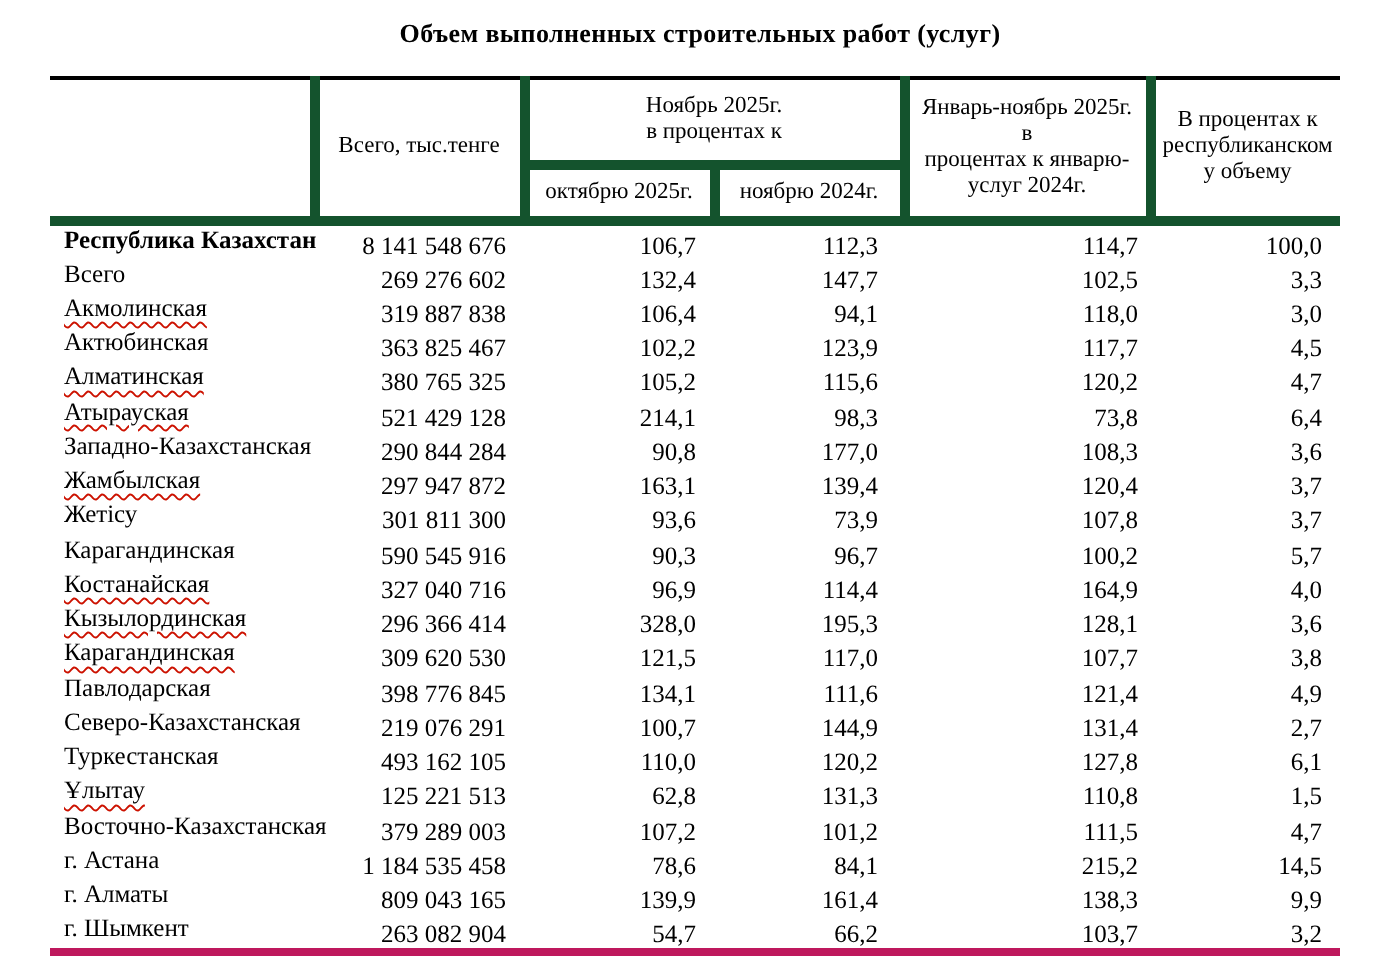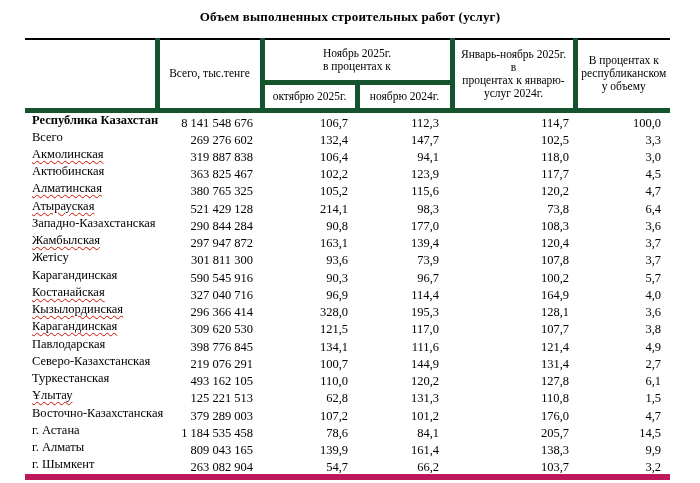--- a/index.html
+++ b/index.html
@@ -52,21 +52,21 @@
 
   tbody tr { height: 17.25px; margin-top: 32px; }
   tbody td {
     font-size: 12.5px;
     line-height: 13px;
     vertical-align: top;
     padding: 0;
     overflow: visible;
   }
   tbody tr:first-child td { border-top: 2px solid #000000; }
-  tbody tr:last-child td  { border-bottom: 6px solid #be185d; }
+  tbody tr:last-child td  { border-bottom: 4px solid #be185d; }
 
   td.region {
     padding-left: 7px;
     padding-top: 1px;
     white-space: nowrap;
   }
   td.num {
     text-align: right;
     padding-right: 9px;
     padding-top: 4px;
@@ -270,30 +270,30 @@
     <td class="num">131,3</td>
     <td class="num">110,8</td>
     <td class="num">1,5</td>
   </tr>
 
   <tr>
     <td class="region">Восточно-Казахстанская</td>
     <td class="num">379 289 003</td>
     <td class="num">107,2</td>
     <td class="num">101,2</td>
-    <td class="num">176,0</td>
+    <td class="num">111,5</td>
     <td class="num">4,7</td>
   </tr>
 
   <tr>
     <td class="region">г. Астана</td>
     <td class="num">1 184 535 458</td>
     <td class="num">78,6</td>
     <td class="num">84,1</td>
-    <td class="num">205,7</td>
+    <td class="num">215,2</td>
     <td class="num">14,5</td>
   </tr>
 
   <tr>
     <td class="region">г. Алматы</td>
     <td class="num">809 043 165</td>
     <td class="num">139,9</td>
     <td class="num">161,4</td>
     <td class="num">138,3</td>
     <td class="num">9,9</td>

